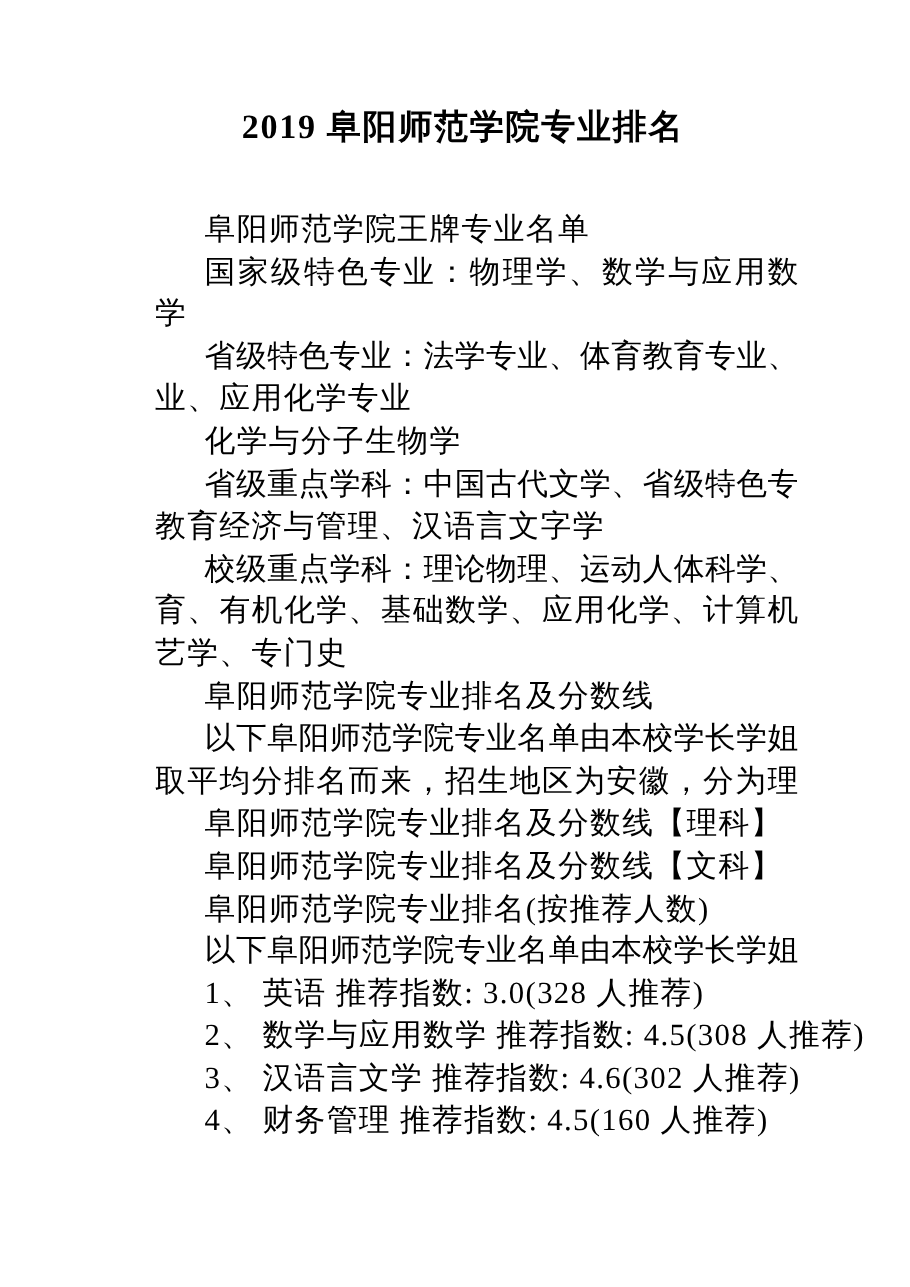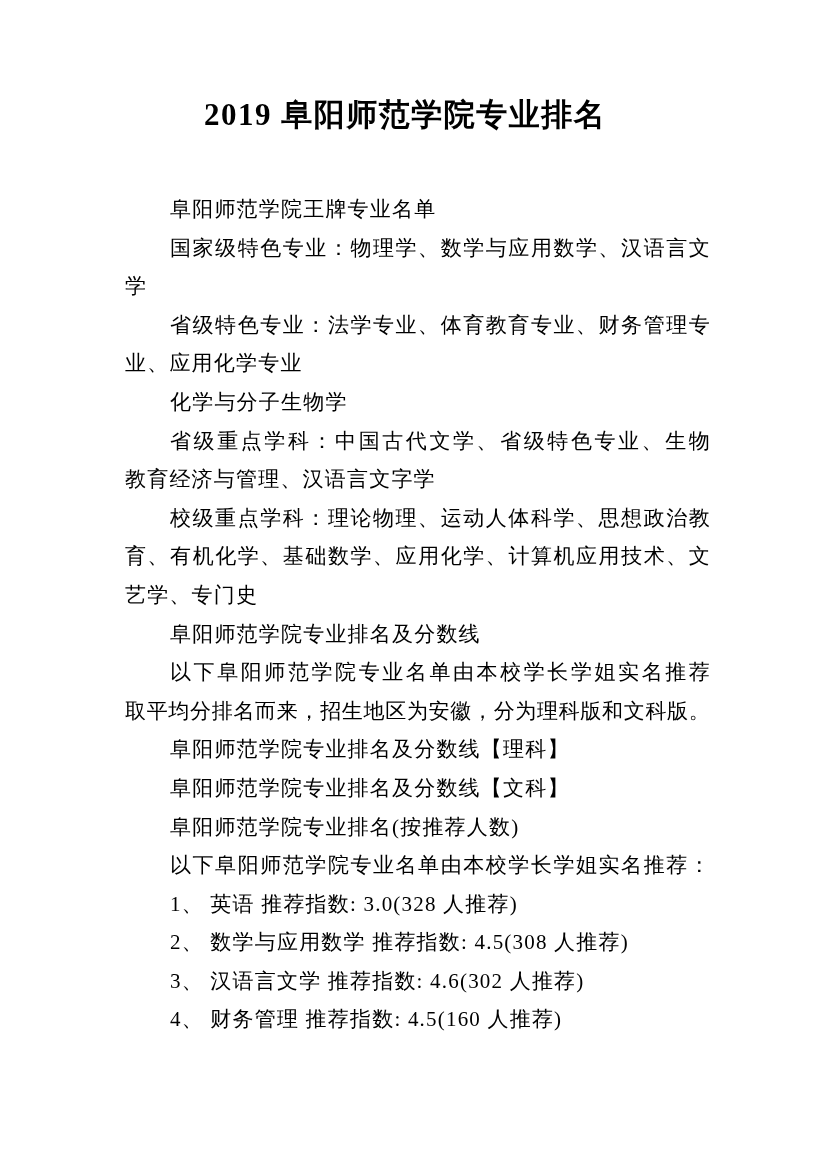--- a/index.html
+++ b/index.html
@@ -8,40 +8,41 @@
     background: #ffffff;
   }
   .page {
     position: relative;
     width: 810px;
     height: 1170px;
     background: #ffffff;
     color: #000000;
     font-family: "Liberation Serif", "DejaVu Serif", serif;
     overflow: hidden;
+    margin-left: 16px;
   }
   .title {
     position: absolute;
     top: 93px;
     left: 0;
     right: 0;
     margin: 0;
     text-align: center;
     font-size: 31px;
     line-height: 44px;
     font-weight: 700;
     letter-spacing: 1.5px;
     white-space: nowrap;
   }
   .doc-body {
     position: absolute;
     left: 125px;
     top: 190px;
     width: 585px;
-    font-size: 21px;
+    font-size: 28px;
     letter-spacing: 1.2px;
   }
   .line {
     height: 38.6px;
     line-height: 38.6px;
     white-space: nowrap;
   }
   .line.indent {
     text-indent: 45px;
   }

